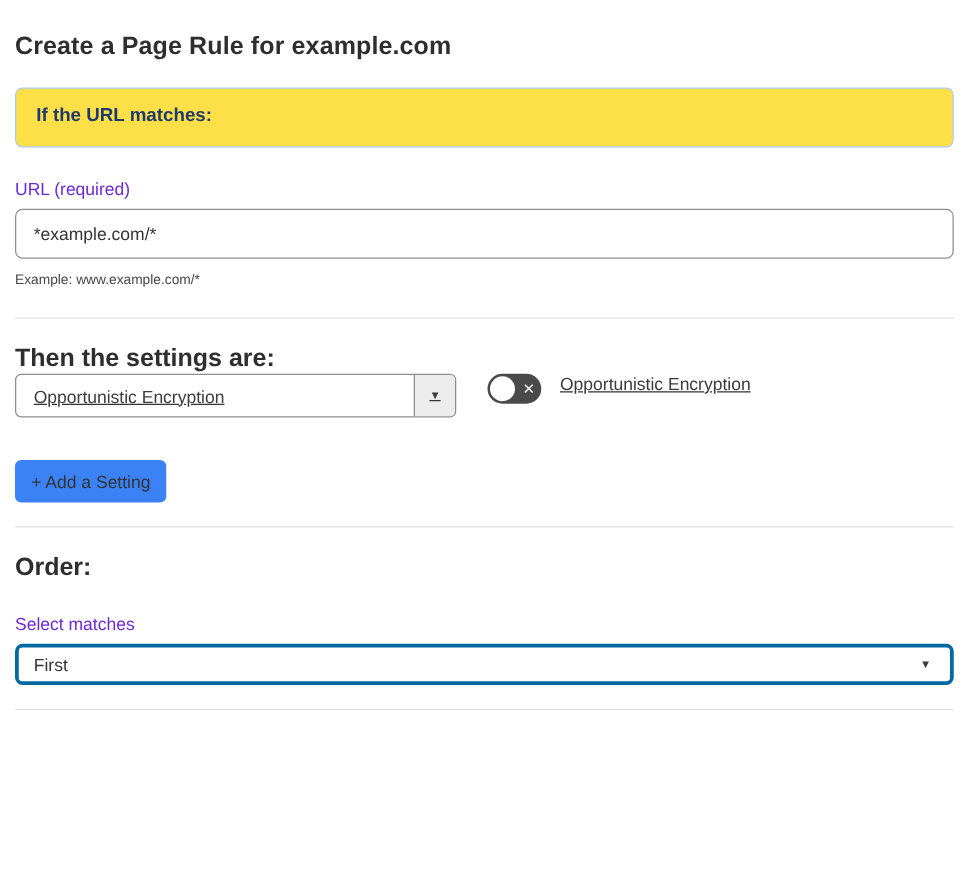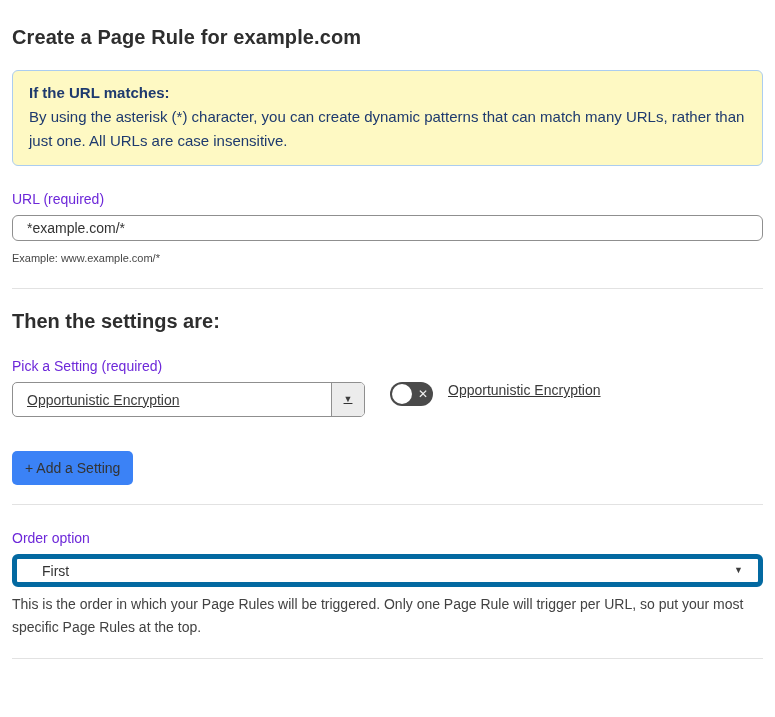--- a/index.html
+++ b/index.html
@@ -16,21 +16,21 @@
   h1.page-title {
     font-size: 20px;
     font-weight: 700;
     color: #2e2e2e;
     letter-spacing: 0.1px;
     margin-top: 14px;
   }
 
   .info-box {
     margin-top: 21px;
-    background: #fef9c3;
+    background: #fde047;
     border: 1px solid #abcdf0;
     border-radius: 6px;
     padding: 10px 16px 12px 16px;
     font-size: 15px;
     line-height: 24px;
     color: #1e3a6e;
   }
   .info-box .info-heading { font-weight: 700; }
   .info-box a.info-link {
     color: #2c62c9;
@@ -40,21 +40,21 @@
 
   .field-label {
     font-size: 14px;
     color: #6d28d9;
     margin-top: 25px;
     margin-bottom: 8px;
   }
 
   .text-input {
     width: 100%;
-    height: 26px;
+    height: 40px;
     border: 1px solid #8f8f8f;
     border-radius: 6px;
     padding: 0 14px;
     font-size: 14px;
     color: #333333;
     font-family: "Liberation Sans", "DejaVu Sans", sans-serif;
     background: #ffffff;
     outline: none;
   }
 
@@ -164,27 +164,27 @@
   .btn-gray {
     background: #3b82f6;
     color: #333333;
     padding: 9px 14px;
   }
   .add-setting-btn { margin-top: 34px; padding: 10px 13px; }
 
   .select-control {
     width: 100%;
     height: 33px;
-    border: 5px solid #0369a1;
+    border: 3px solid #0369a1;
     border-radius: 6px;
     display: flex;
     align-items: center;
     background: #ffffff;
     cursor: pointer;
-    padding: 0 15px 0 25px;
+    padding: 0 15px 0 12px;
   }
   .select-control .select-value {
     flex: 1;
     font-size: 14px;
     color: #333333;
   }
 
   .order-helper {
     font-size: 14px;
     color: #424242;
@@ -194,58 +194,56 @@
 </style>
 </head>
 <body>
 
 <div class="container">
 
   <h1 class="page-title">Create a Page Rule for example.com</h1>
 
   <div class="info-box">
     <div class="info-heading">If the URL matches:</div>
-    <div class="info-body">By using the asterisk (*) character, you can create dynamic patterns that can match many URLs, rather than just one. All URLs are case insensitive.</div>
   </div>
 
   <div class="field-label">URL (required)</div>
   <input class="text-input" type="text" value="*example.com/*" style="">
   <div class="helper-text">Example: www.example.com/*</div>
 
   <hr class="divider">
 
   <h2 class="section-heading">Then the settings are:</h2>
 
-  <div class="field-label">Pick a Setting (required)</div>
 
   <div class="setting-row">
     <div class="dropdown">
       <div class="dropdown-value">Opportunistic Encryption</div>
       <div class="dropdown-button">
         <span class="chevron">▼</span>
       </div>
     </div>
     <div class="toggle">
       <span class="knob"></span>
       <span class="toggle-x">✕</span>
     </div>
     <div class="toggle-label">Opportunistic Encryption</div>
   </div>
 
   <button class="btn btn-gray add-setting-btn">+ Add a Setting</button>
 
   <hr class="divider">
 
-
-  <div class="field-label">Order option</div>
+  <h2 class="section-heading">Order:</h2>
+
+  <div class="field-label">Select matches</div>
 
   <div class="select-control">
     <span class="select-value">First</span>
     <span class="chevron">▼</span>
   </div>
 
-  <div class="order-helper">This is the order in which your Page Rules will be triggered. Only one Page Rule will trigger per URL, so put your most specific Page Rules at the top.</div>
 
   <hr class="divider">
 
   
 
 </div>
 
 </body></html>

